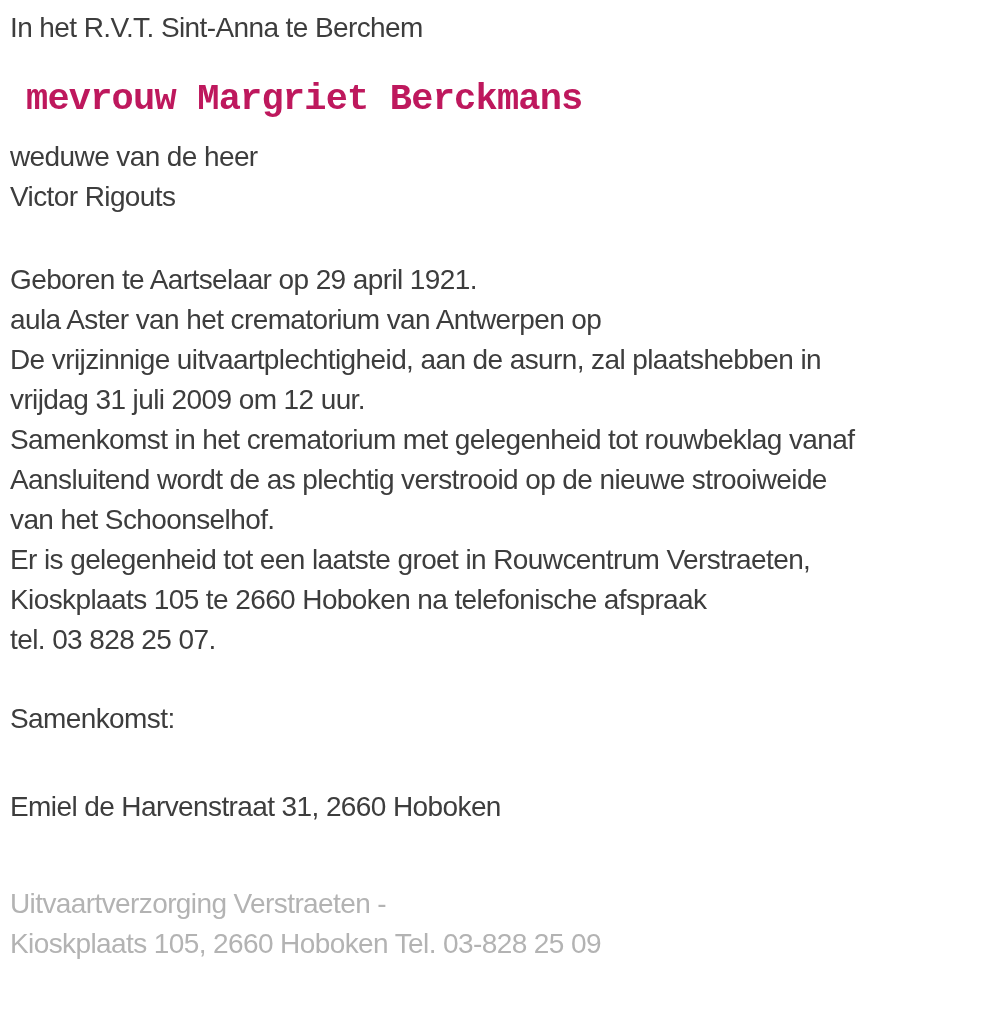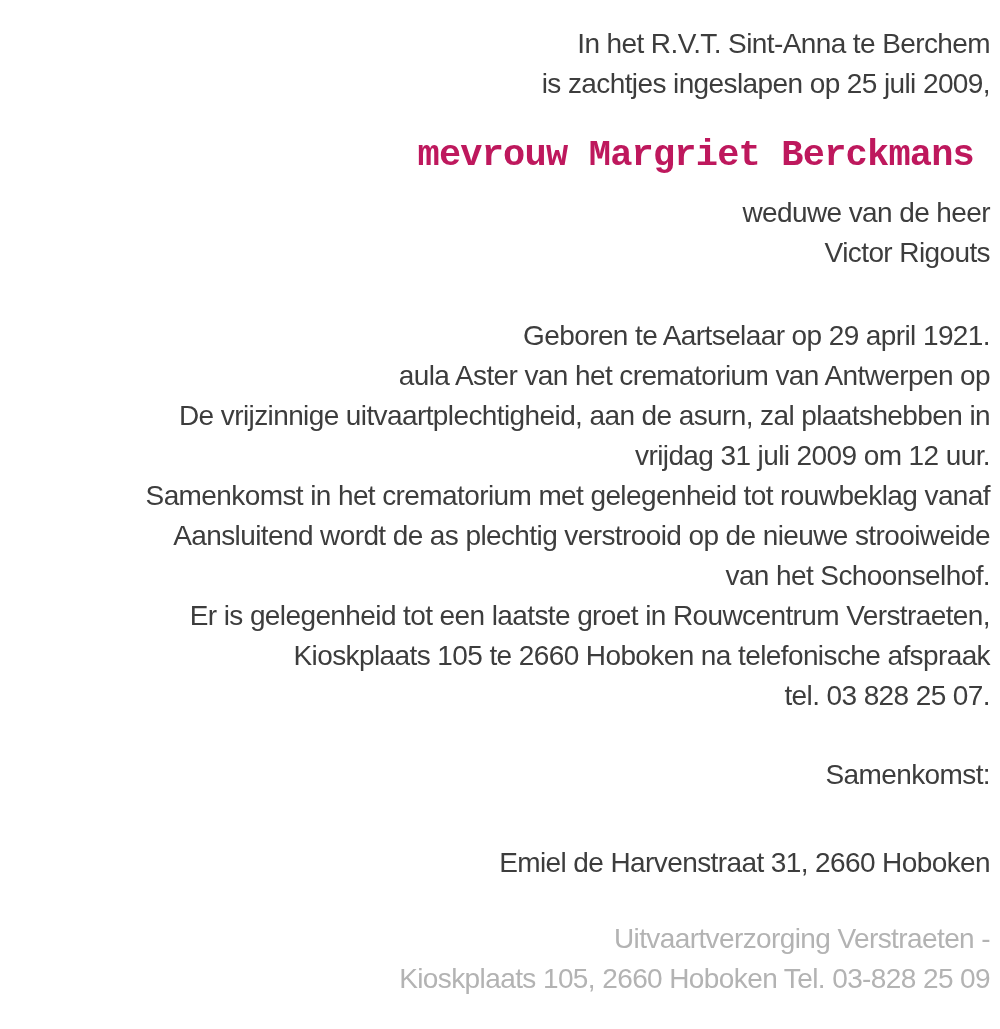--- a/index.html
+++ b/index.html
@@ -9,22 +9,21 @@
   }
   body {
     width: 1000px;
     height: 1029px;
     overflow: hidden;
     font-family: "Liberation Sans", "DejaVu Sans", sans-serif;
     color: #3d3d3d;
     -webkit-font-smoothing: antialiased;
   }
   .page {
-    padding: 22px 10px 0 10px;
-    text-align: right;
+    padding: 6px 10px 0 10px;
   }
   .line {
     font-size: 28px;
     line-height: 40px;
     letter-spacing: -0.6px;
     white-space: nowrap;
   }
   .intro-block {
     margin-top: 2px;
   }
@@ -45,32 +44,31 @@
   .details-block {
     margin-top: 43px;
   }
   .rouwadres-label {
     margin-top: 39px;
   }
   .rouwadres-value {
     margin-top: 48px;
   }
   .footer-block {
-    margin-top: 36px;
+    margin-top: 57px;
     color: #b3b3b3;
   }
 </style>
 </head>
 <body>
 
 <div class="page">
 
   <div class="intro-block">
     <div class="line">In het R.V.T. Sint-Anna te Berchem</div>
-    <div class="line">is zachtjes ingeslapen op 25 juli 2009,</div>
   </div>
 
   <h1 class="name-heading">mevrouw Margriet Berckmans</h1>
 
   <div class="relation-block">
     <div class="line">weduwe van de heer</div>
     <div class="line">Victor Rigouts</div>
   </div>
 
   <div class="details-block">

